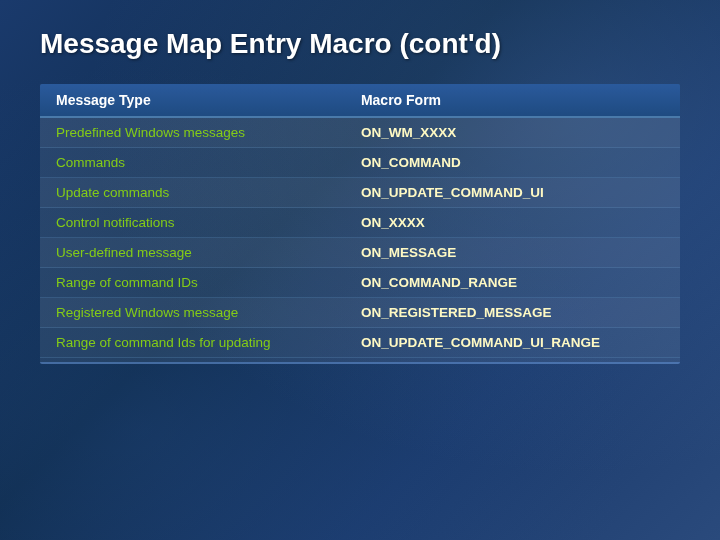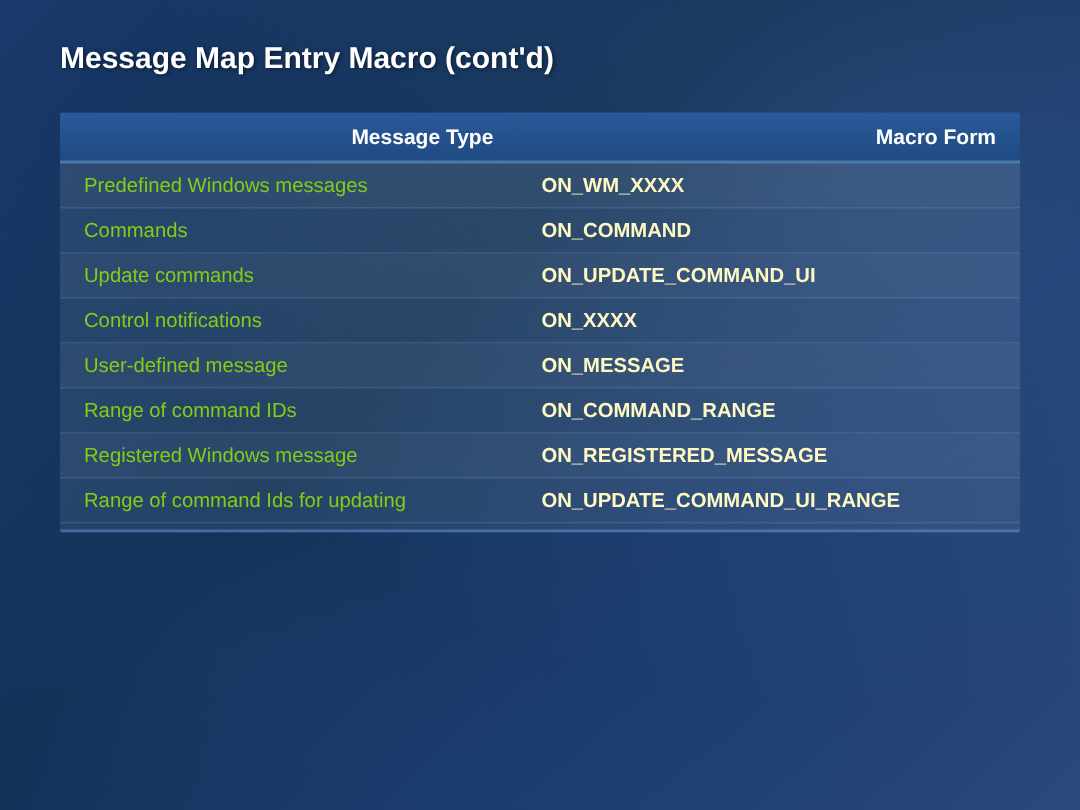--- a/index.html
+++ b/index.html
@@ -29,21 +29,21 @@
         radial-gradient(ellipse at 20% 80%, rgba(40,80,140,0.3) 0%, transparent 60%);
     }
 
     .slide-content {
       position: relative;
       z-index: 1;
       padding: 28px 40px 20px 40px;
     }
 
     .title {
-      font-size: 20px;
+      font-size: 28px;
       font-weight: bold;
       color: #ffffff;
       margin-bottom: 24px;
       font-family: Arial, sans-serif;
       text-shadow: 1px 1px 3px rgba(0,0,0,0.5);
     }
 
     .table-container {
       background: rgba(255,255,255,0.07);
       border-radius: 2px;
@@ -56,21 +56,21 @@
       font-size: 14px;
     }
 
     thead tr {
       background: linear-gradient(to bottom, #2a5a9c, #1e4a80);
     }
 
     thead th {
       color: #ffffff;
       padding: 8px 16px;
-      text-align: right;
+      text-align: left;
       font-weight: bold;
       font-size: 14px;
       border-bottom: 2px solid #4a7aaa;
     }
 
     tbody tr {
       border-bottom: 1px solid rgba(100,150,200,0.25);
     }
 
     tbody tr:nth-child(odd) {

